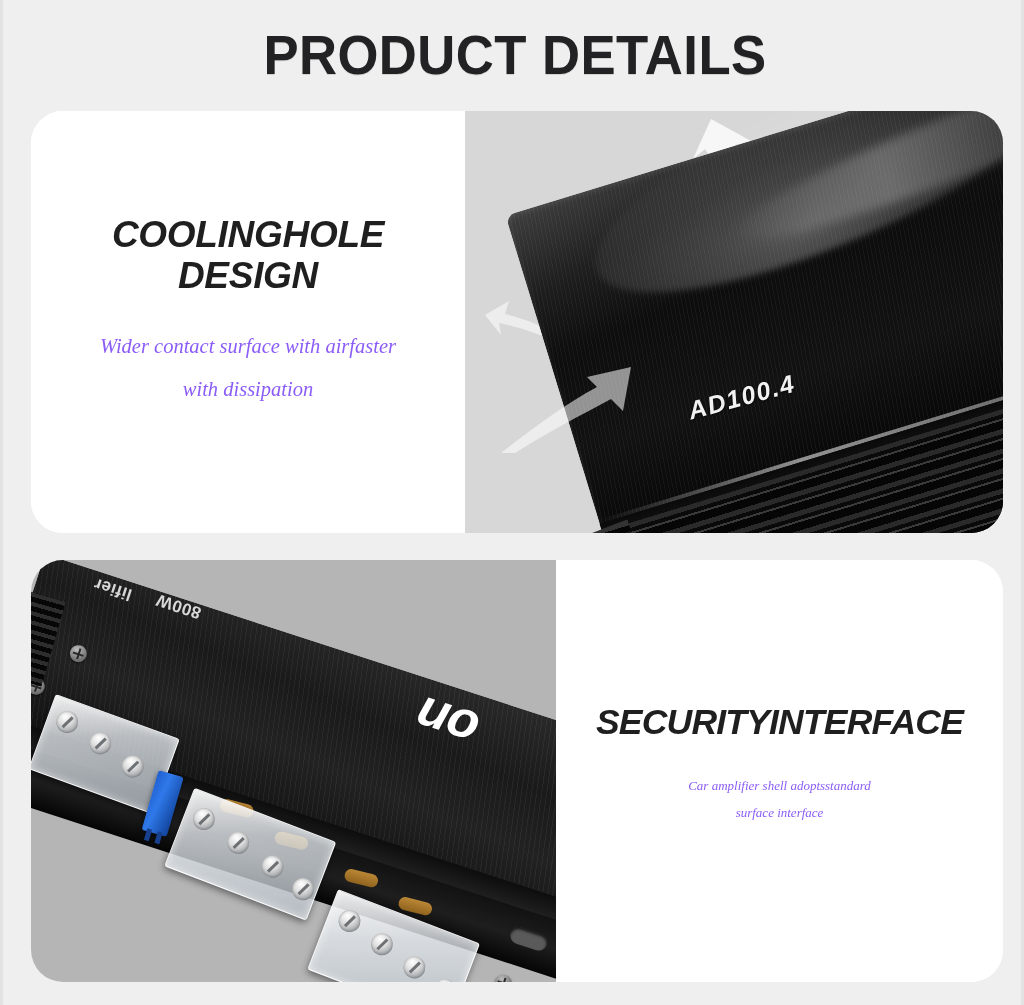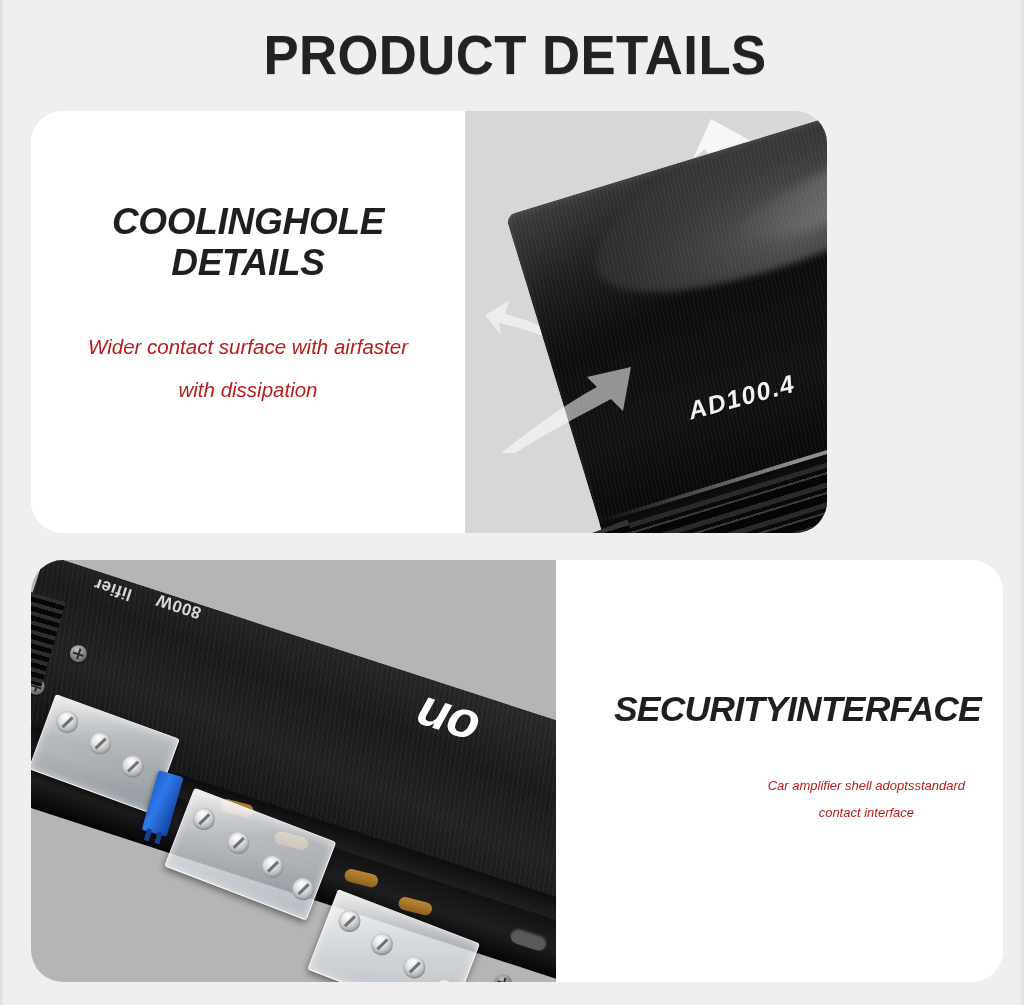--- a/index.html
+++ b/index.html
@@ -46,60 +46,60 @@
   .card {
     position: absolute;
     background: #ffffff;
     border-radius: 32px;
     overflow: hidden;
     display: flex;
   }
   #card-cooling {
     left: 28px;
     top: 111px;
-    width: 796px;
+    width: 972px;
     height: 422px;
   }
   #card-security {
     left: 28px;
     top: 560px;
     width: 972px;
     height: 422px;
   }
 
   .card-text {
     box-sizing: border-box;
     background: #fff;
     display: flex;
     flex-direction: column;
     justify-content: center;
     align-items: center;
     text-align: center;
   }
   #card-cooling .card-text { width: 434px; padding: 0 26px 16px 26px; }
-  #card-security .card-text { width: 447px; padding: 0 22px 10px 22px; align-items: flex-end; }
+  #card-security .card-text { width: 447px; padding: 0 22px 10px 22px; }
 
   .card-heading {
     font-family: "Liberation Sans", sans-serif;
     font-weight: bold;
     font-style: italic;
     color: #1f1f20;
     line-height: 1.12;
     margin: 0 0 26px 0;
   }
   #card-cooling .card-heading { font-size: 37px; letter-spacing: -0.3px; }
   #card-security .card-heading { font-size: 35.5px; letter-spacing: -0.8px; white-space: nowrap; }
 
   .card-body {
-    font-family: Liberation Sans, sans-serif;
+    font-family: Liberation Serif, serif;
     font-style: italic;
     font-size: 20.5px;
-    color: #b91c1c;
+    color: #8b5cf6;
     line-height: 2.1;
-    margin: 16px;
+    margin: 3px;
     max-width: 400px;
   }
   #card-security .card-body { font-size: 13px; max-width: 410px; }
 
   
   .card-photo {
     position: relative;
     overflow: hidden;
     flex: 1 1 auto;
   }
@@ -367,21 +367,21 @@
 
 <div class="page">
 
   <div class="page-title">PRODUCT DETAILS</div>
 
   <div class="card" id="card-cooling">
 
     <div class="card-text">
       <div class="card-heading">
         <span>COOLINGHOLE</span><br>
-        <span>DETAILS</span>
+        <span>DESIGN</span>
       </div>
       <div class="card-body">
         <span>Wider contact surface with airfaster</span><br>
         <span>with dissipation</span>
       </div>
     </div>
 
     <div class="card-photo" id="photo-cooling">
 
       <svg class="arrow" style="left:228px; top:8px; width:70px; height:96px;" viewBox="0 0 70 96">
@@ -462,18 +462,18 @@
 
         <div class="side-fins" style="left:-6px; top:40px; width:42px; height:88px; transform:rotate(-2deg);"></div>
         <div class="side-fins" style="left:560px; top:268px; width:80px; height:72px; transform:rotate(4deg);"></div>
       </div>
     </div>
 
     <div class="card-text">
       <div class="card-heading">SECURITYINTERFACE</div>
       <div class="card-body">
         <span>Car amplifier shell adoptsstandard</span><br>
-        <span>contact interface</span>
+        <span>surface interface</span>
       </div>
     </div>
   </div>
 
 </div>
 
 </body></html>

